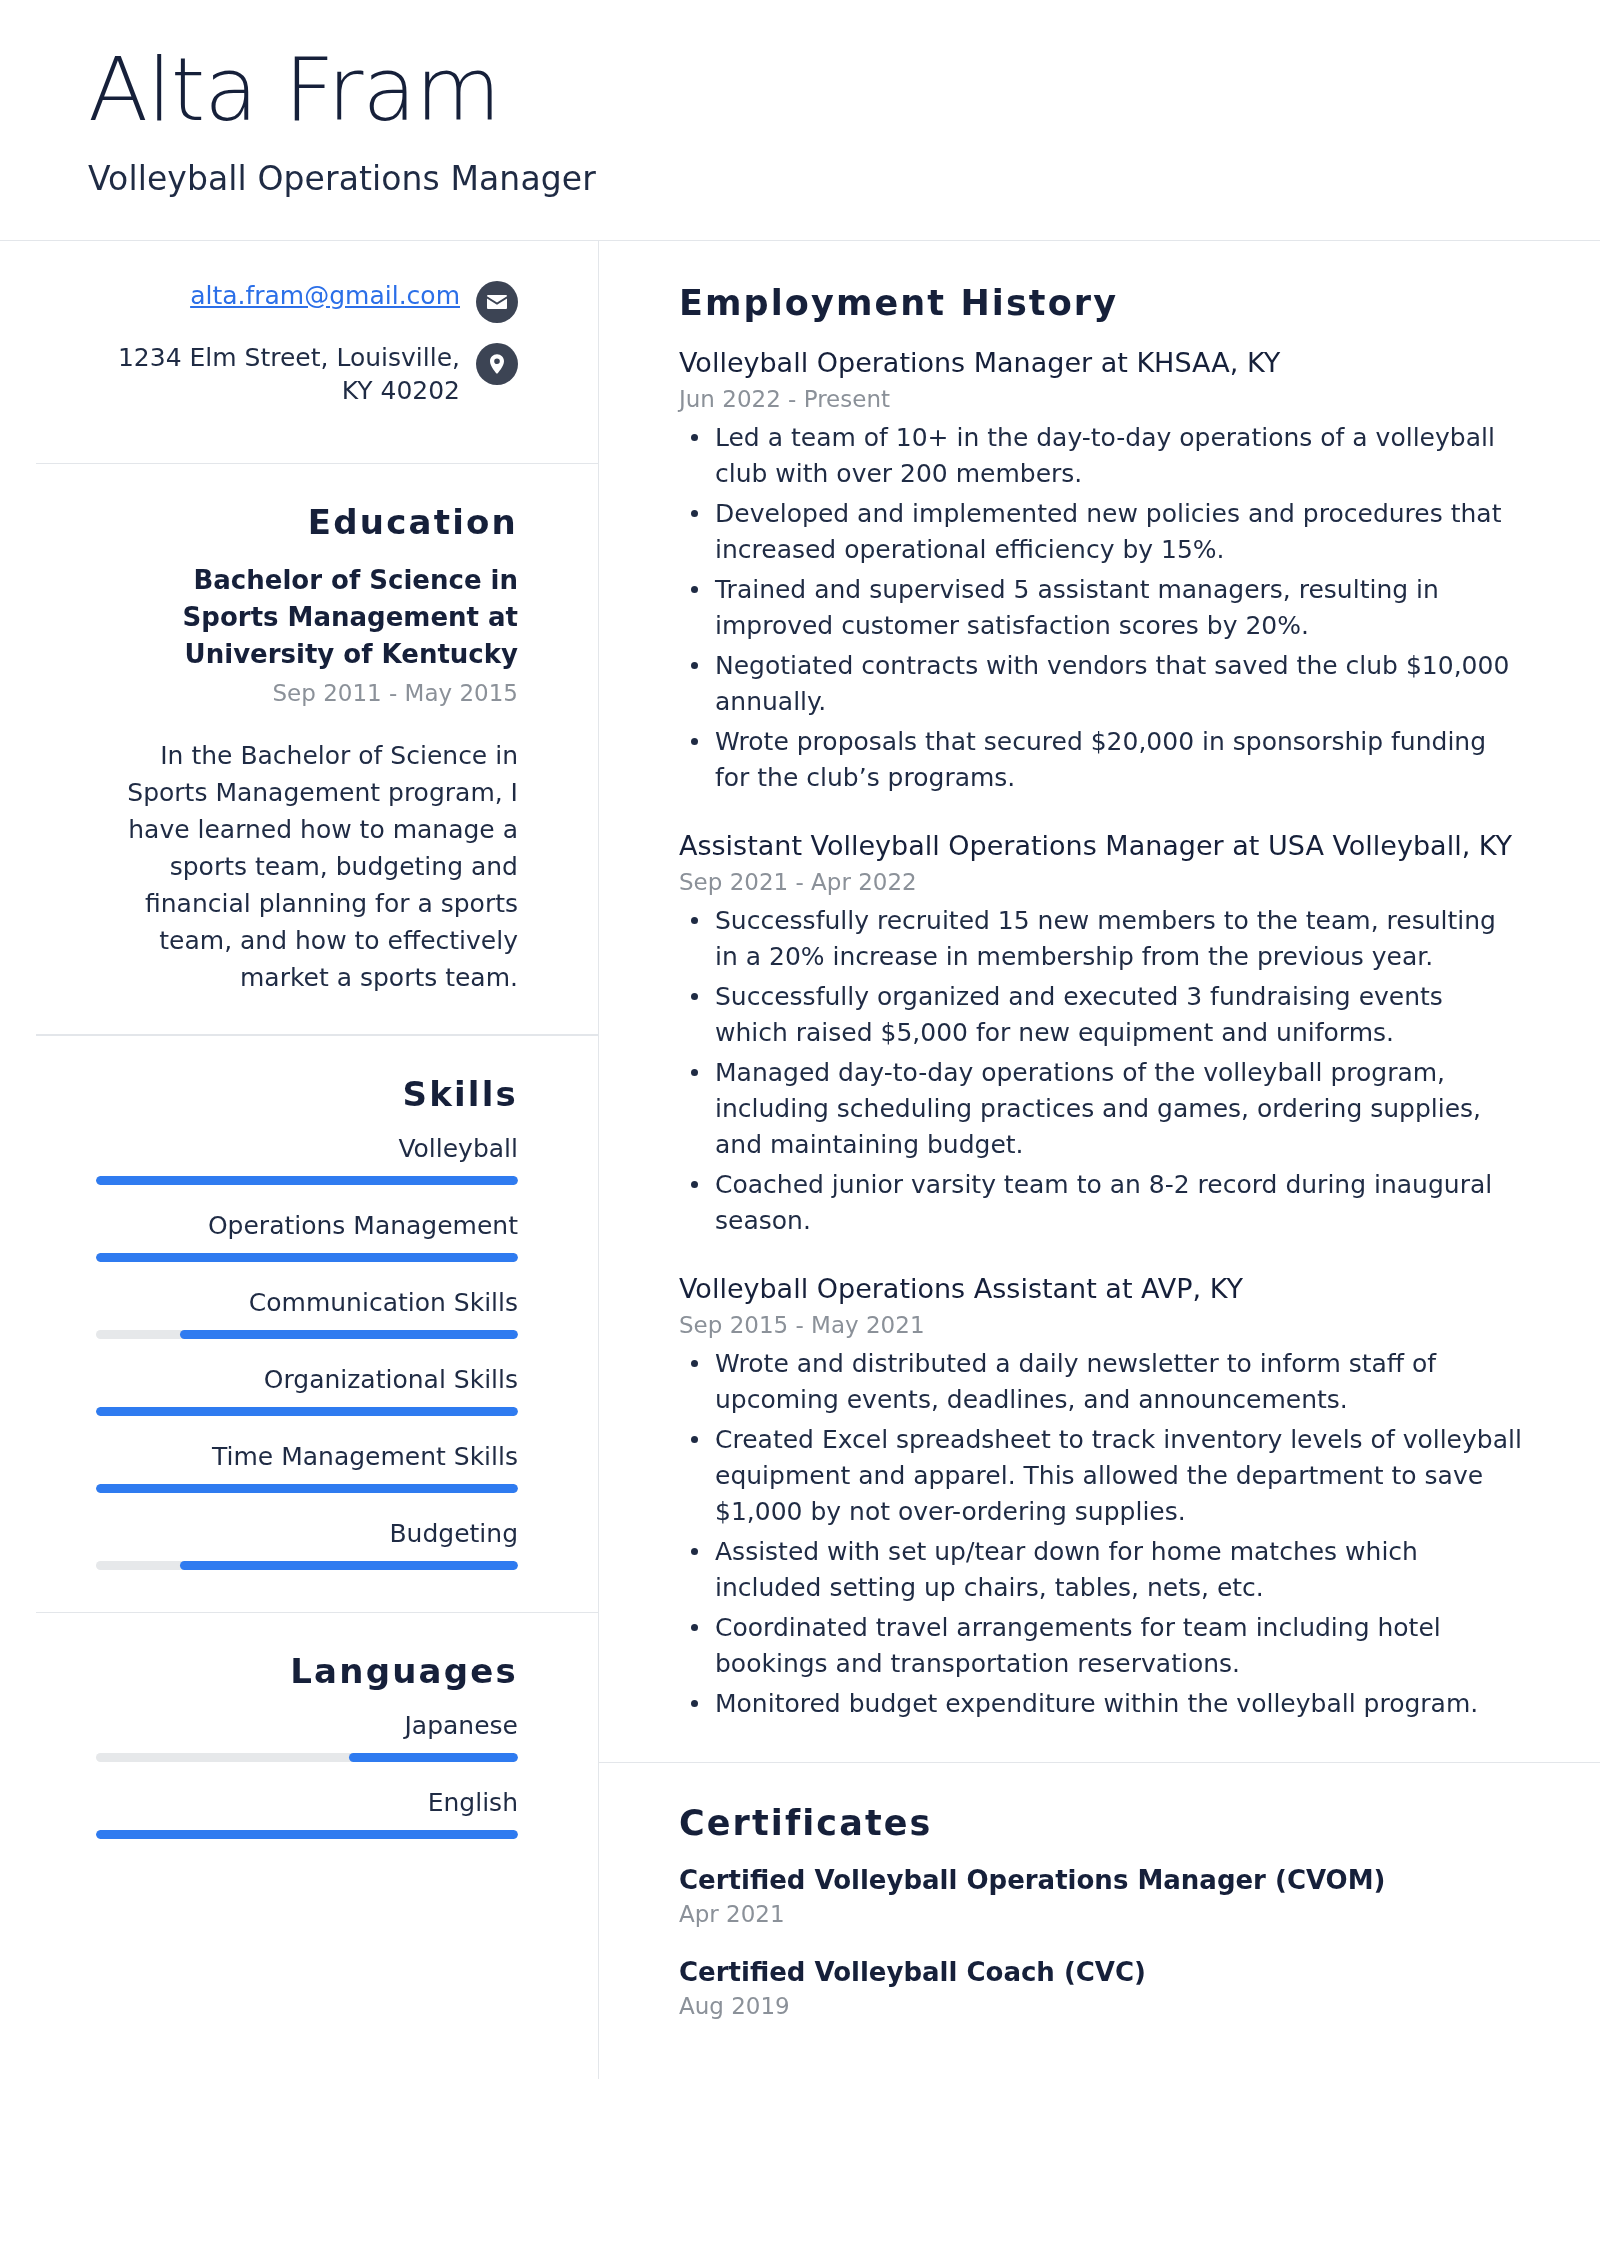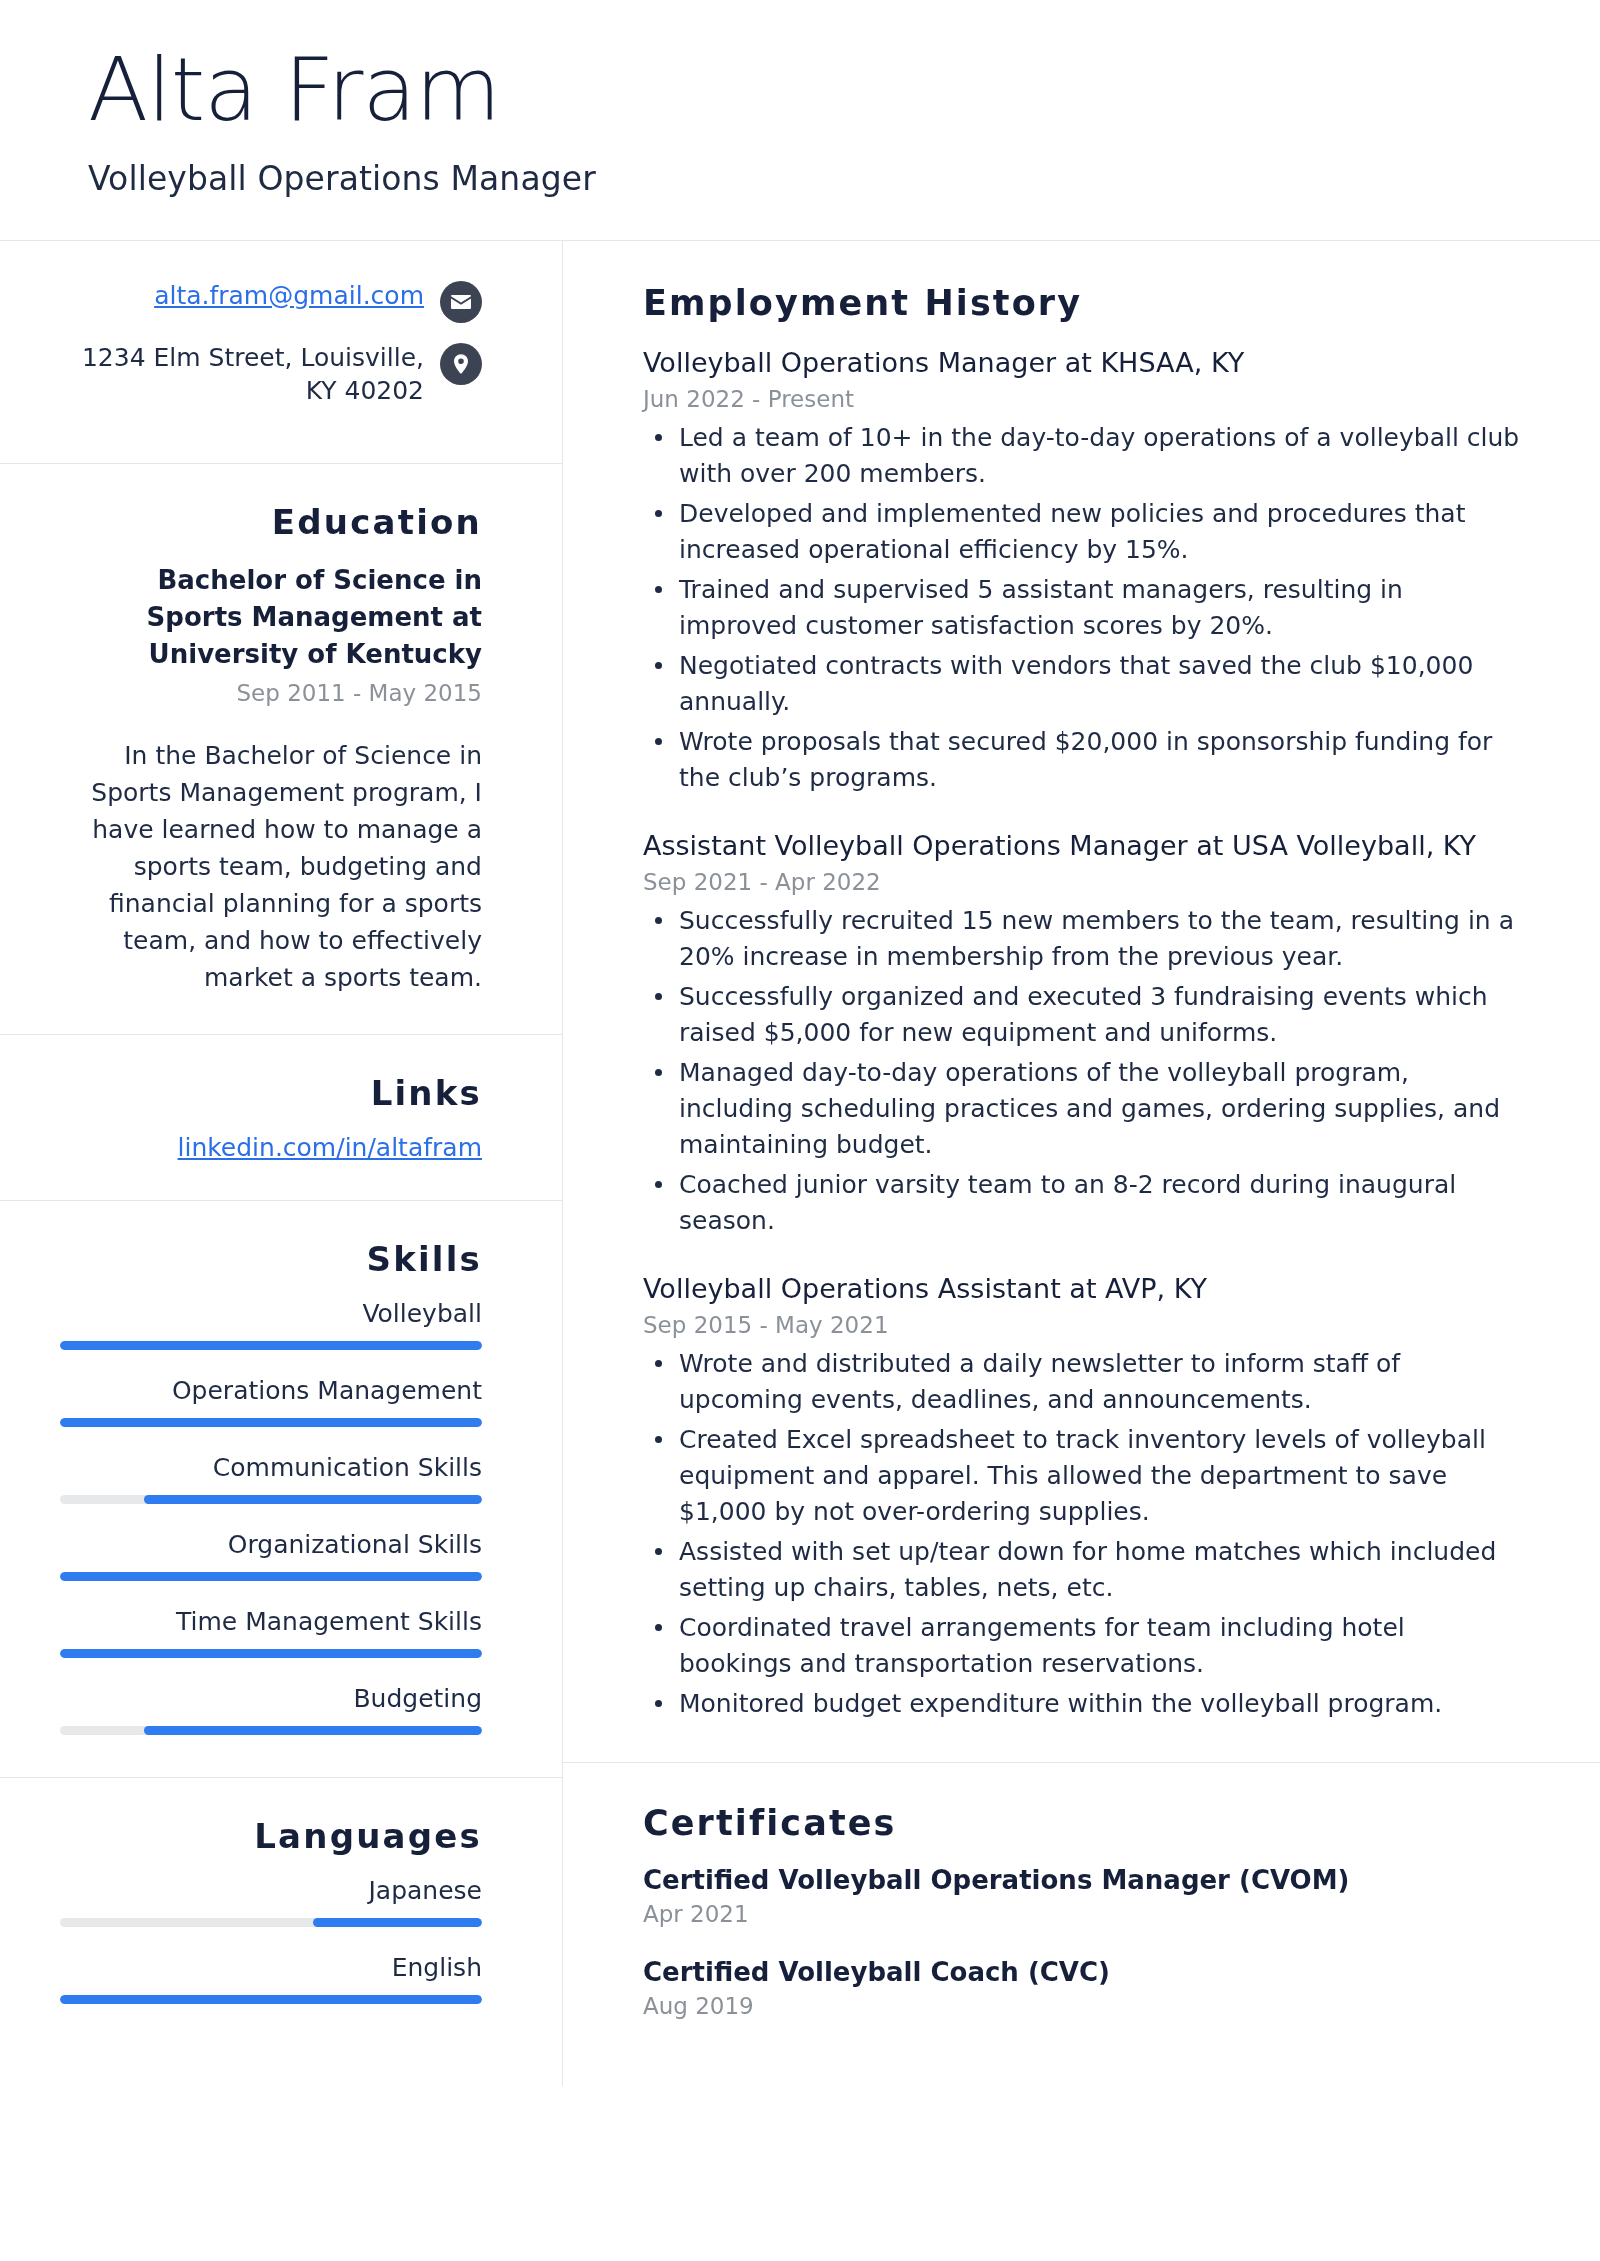--- a/index.html
+++ b/index.html
@@ -23,21 +23,21 @@
   .job-title {
     font-size: 33px;
     font-weight: 400;
     color: #1f2b44;
     margin-top: 24px;
     letter-spacing: .1px;
   }
   .header-rule { height: 1px; background: #e3e6ea; width: 100%; }
 
   
-  .body-wrap { display: flex; align-items: stretch; }
+  .body-wrap { display: flex; align-items: stretch; padding-left: 36px; }
   .sidebar {
     width: 563px;
     flex: 0 0 563px;
     border-right: 1px solid #e3e6ea;
     padding-bottom: 40px;
   }
   .main {
     flex: 1 1 auto;
     padding: 42px 78px 60px 80px;
   }
@@ -205,26 +205,20 @@
     <div class="side-sep"></div>
 
     <div class="side-block">
       <div class="side-heading">Education</div>
       <div class="edu-degree">Bachelor of Science in Sports Management at University of Kentucky</div>
       <div class="edu-date">Sep 2011 - May 2015</div>
       <div class="edu-desc">In the Bachelor of Science in Sports Management program, I have learned how to manage a sports team, budgeting and financial planning for a sports team, and how to effectively market a sports team.</div>
     </div>
     <div class="side-sep"></div>
 
-    <div class="side-block">
-      <div class="side-heading">Links</div>
-      <div id="links-list">
-          <div class="link-line">linkedin.com/in/altafram</div>
-        </div>
-    </div>
     <div class="side-sep"></div>
 
     <div class="side-block">
       <div class="side-heading">Skills</div>
       <div id="skills-list">
           <div class="bar-item">
             <div class="bar-label">Volleyball</div>
             <div class="bar-track">
               <div class="bar-fill" style="width:100%"></div>
             </div>

